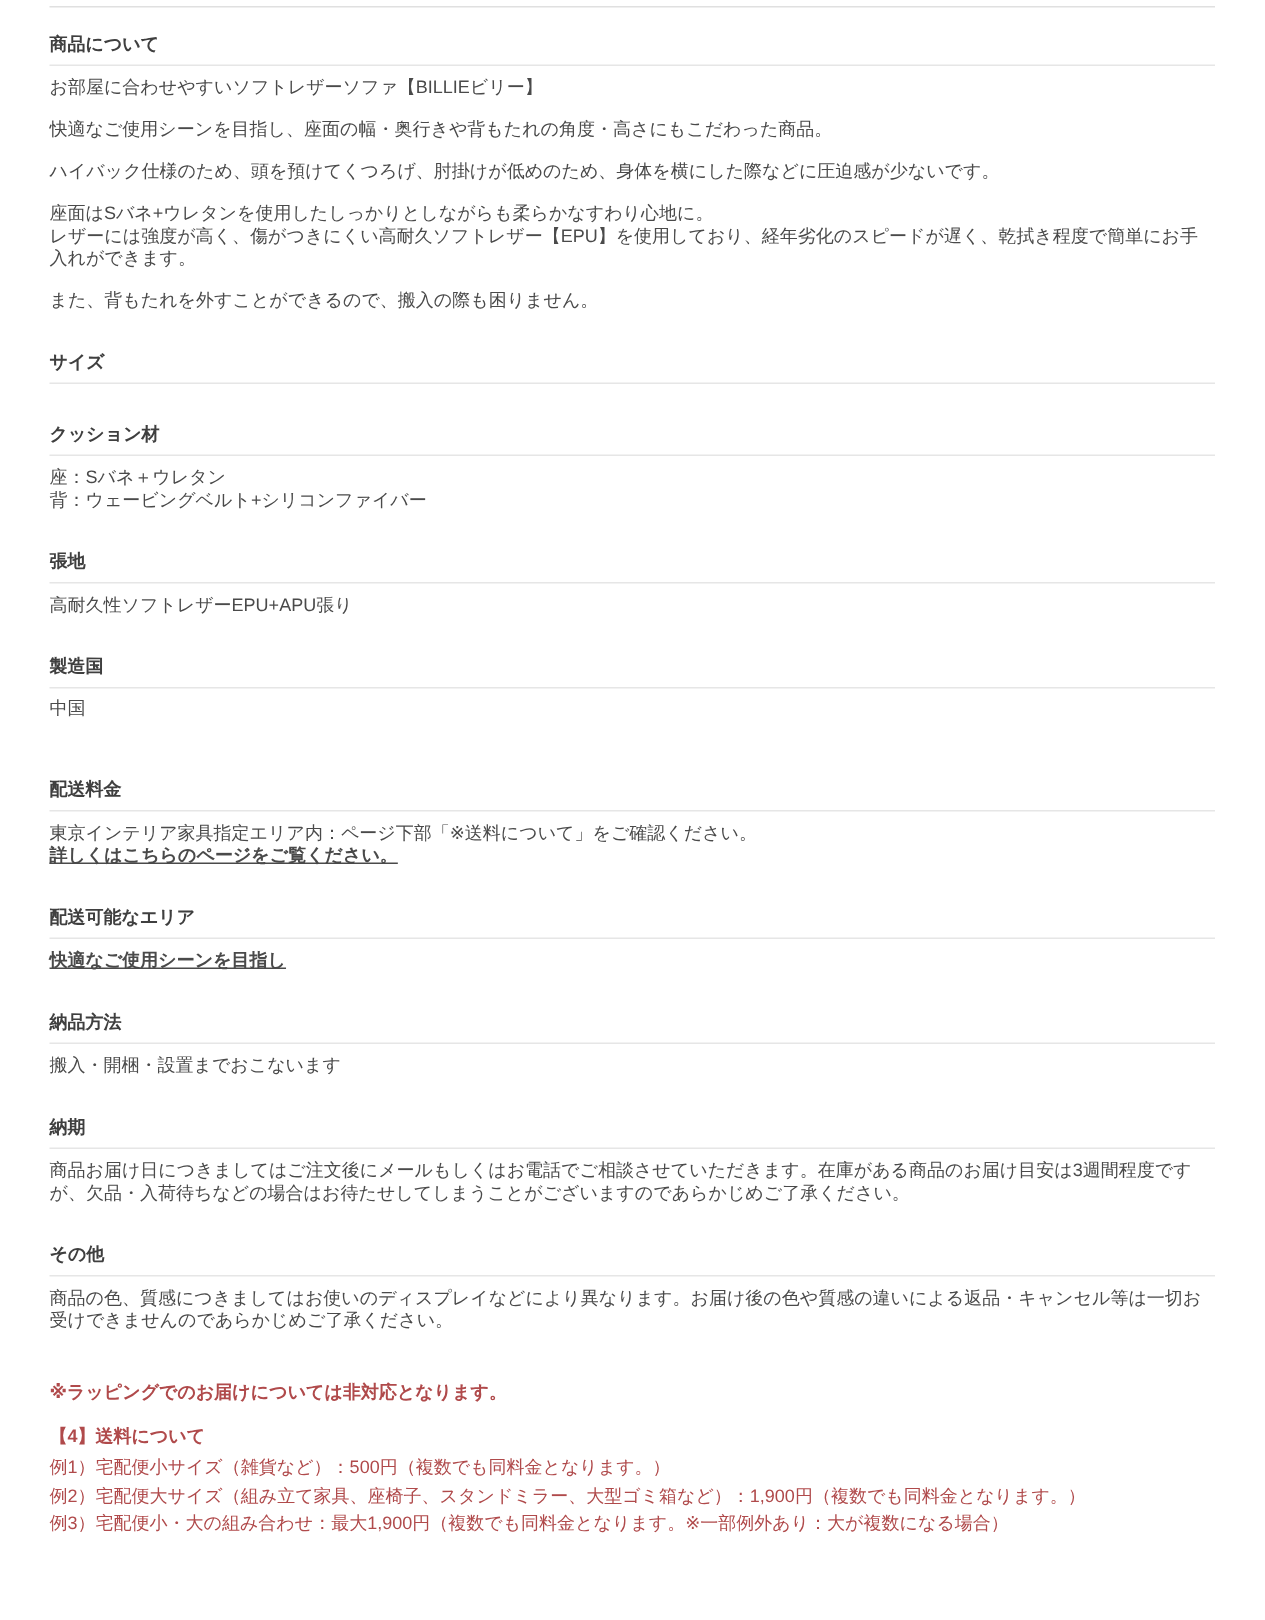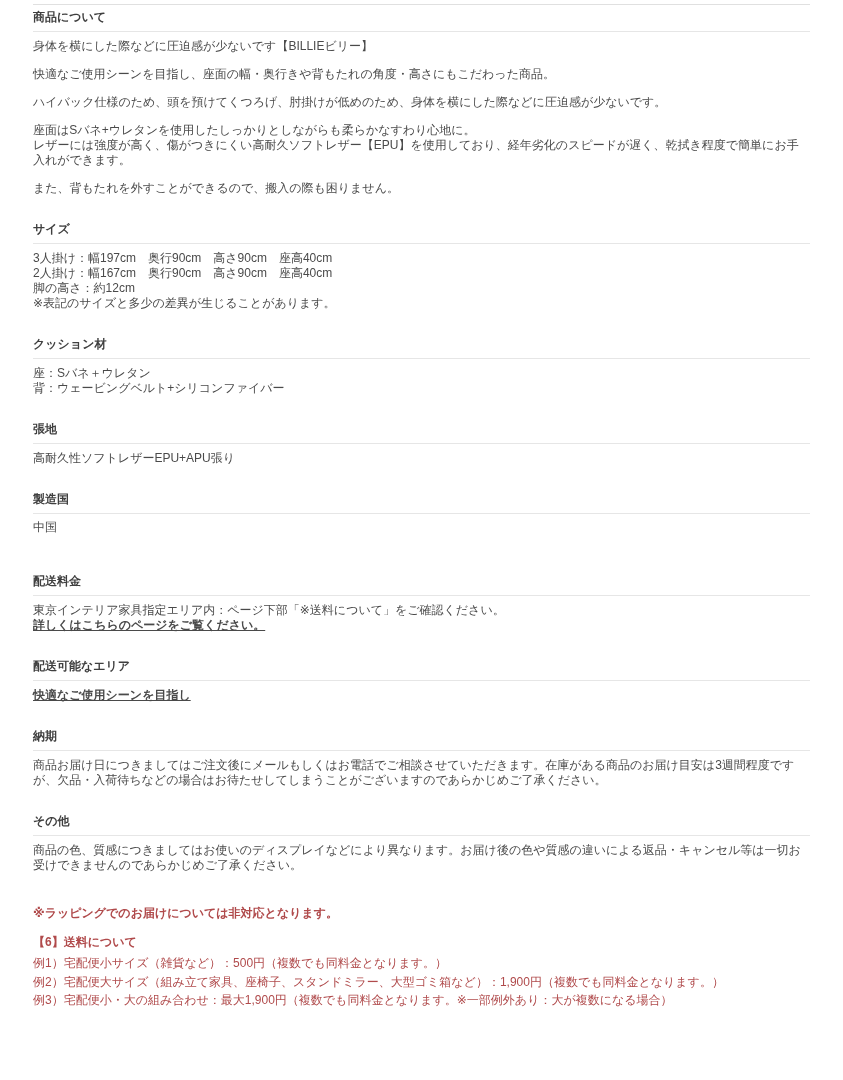--- a/index.html
+++ b/index.html
@@ -10,21 +10,21 @@
     -webkit-font-smoothing:antialiased;
   }
   .page{padding:0 33px 24px;}
   .top-divider{height:0;border-bottom:1px solid #e0e0e0;margin-top:4px;}
   .sec{margin:0;}
   .sec-h{
     font-size:12px;font-weight:bold;color:#3f3f3f;
     margin:25px 0 0;padding:0 0 5px;
     border-bottom:1px solid #e6e6e6;
   }
-  .sec:first-of-type .sec-h{margin-top:4px;}
+  .sec:first-of-type .sec-h{margin-top:16px;}
   .sec-body{margin-top:7px;}
   .line{margin:0;line-height:15px;}
   .para{margin:0 0 13px;line-height:15px;}
   .para:last-child{margin-bottom:0;}
   a.black-link{color:inherit;text-decoration:underline;cursor:pointer;}
   .link-line{margin:0;line-height:15px;font-weight:bold;}
   .gap-after{margin-bottom:24px;font-family:Liberation Mono, monospace;}
   .extra-gap{margin-top:37px;}
 
   
@@ -37,36 +37,30 @@
 </style>
 </head>
 <body>
 
 <div class="page">
   <div class="top-divider"></div>
 
   <section class="sec">
     <h2 class="sec-h">商品について</h2>
     <div class="sec-body">
-      <p class="para">身体を横にした際などに圧迫感が少ないです【BILLIEビリー】</p>
+      <p class="para">お部屋に合わせやすいソフトレザーソファ【BILLIEビリー】</p>
       <p class="para">快適なご使用シーンを目指し、座面の幅・奥行きや背もたれの角度・高さにもこだわった商品。</p>
       <p class="para">ハイバック仕様のため、頭を預けてくつろげ、肘掛けが低めのため、身体を横にした際などに圧迫感が少ないです。</p>
       <p class="para"><span>座面はSバネ+ウレタンを使用したしっかりとしながらも柔らかなすわり心地に。</span><br><span>レザーには強度が高く、傷がつきにくい高耐久ソフトレザー【EPU】を使用しており、経年劣化のスピードが遅く、乾拭き程度で簡単にお手入れができます。</span></p>
       <p class="para">また、背もたれを外すことができるので、搬入の際も困りません。</p>
     </div>
   </section>
 
   <section class="sec">
     <h2 class="sec-h">サイズ</h2>
-    <div class="sec-body">
-      <p class="line">3人掛け：幅197cm　奥行90cm　高さ90cm　座高40cm</p>
-      <p class="line">2人掛け：幅167cm　奥行90cm　高さ90cm　座高40cm</p>
-      <p class="line">脚の高さ：約12cm</p>
-      <p class="line">※表記のサイズと多少の差異が生じることがあります。</p>
-    </div>
   </section>
 
   <section class="sec">
     <h2 class="sec-h">クッション材</h2>
     <div class="sec-body">
       <p class="line">座：Sバネ＋ウレタン</p>
       <p class="line">背：ウェービングベルト+シリコンファイバー</p>
     </div>
   </section>
 
@@ -92,39 +86,45 @@
     </div>
   </section>
 
   <section class="sec">
     <h2 class="sec-h">配送可能なエリア</h2>
     <div class="sec-body">
       <p class="link-line"><a class="black-link">快適なご使用シーンを目指し</a></p>
     </div>
   </section>
 
+  <section class="sec">
+    <h2 class="sec-h">納品方法</h2>
+    <div class="sec-body">
+      <p class="line">搬入・開梱・設置までおこないます</p>
+    </div>
+  </section>
 
   <section class="sec">
     <h2 class="sec-h">納期</h2>
     <div class="sec-body">
       <p class="para">商品お届け日につきましてはご注文後にメールもしくはお電話でご相談させていただきます。在庫がある商品のお届け目安は3週間程度ですが、欠品・入荷待ちなどの場合はお待たせしてしまうことがございますのであらかじめご了承ください。</p>
     </div>
   </section>
 
   <section class="sec">
     <h2 class="sec-h">その他</h2>
     <div class="sec-body">
       <p class="para">商品の色、質感につきましてはお使いのディスプレイなどにより異なります。お届け後の色や質感の違いによる返品・キャンセル等は一切お受けできませんのであらかじめご了承ください。</p>
     </div>
   </section>
 
   <div class="red-area">
     <p class="red-note red-bold">※ラッピングでのお届けについては非対応となります。</p>
 
-    <p class="red-title">【6】送料について</p>
+    <p class="red-title">【4】送料について</p>
     <div class="red-lines">
       <p>例1）宅配便小サイズ（雑貨など）：500円（複数でも同料金となります。）</p>
       <p>例2）宅配便大サイズ（組み立て家具、座椅子、スタンドミラー、大型ゴミ箱など）：1,900円（複数でも同料金となります。）</p>
       <p>例3）宅配便小・大の組み合わせ：最大1,900円（複数でも同料金となります。※一部例外あり：大が複数になる場合）</p>
 
     </div>
 
   </div>
 </div>
 

